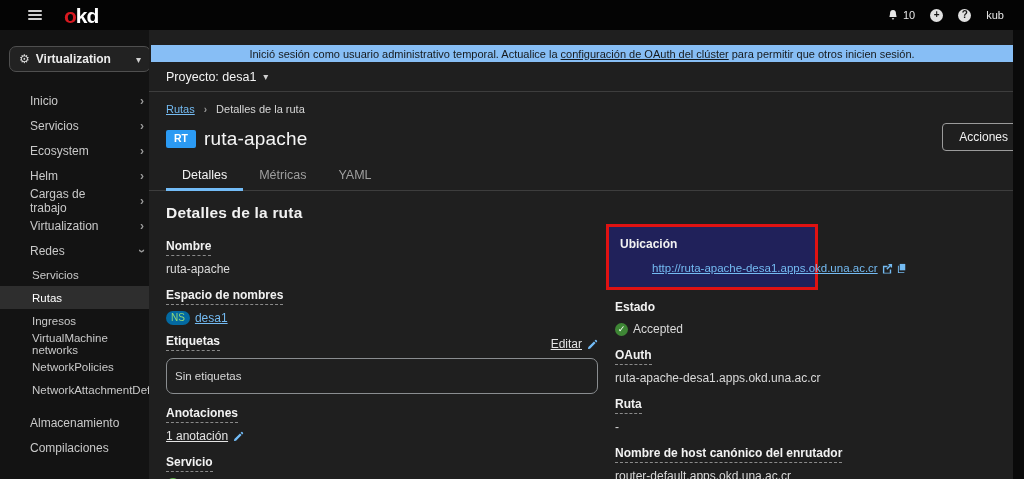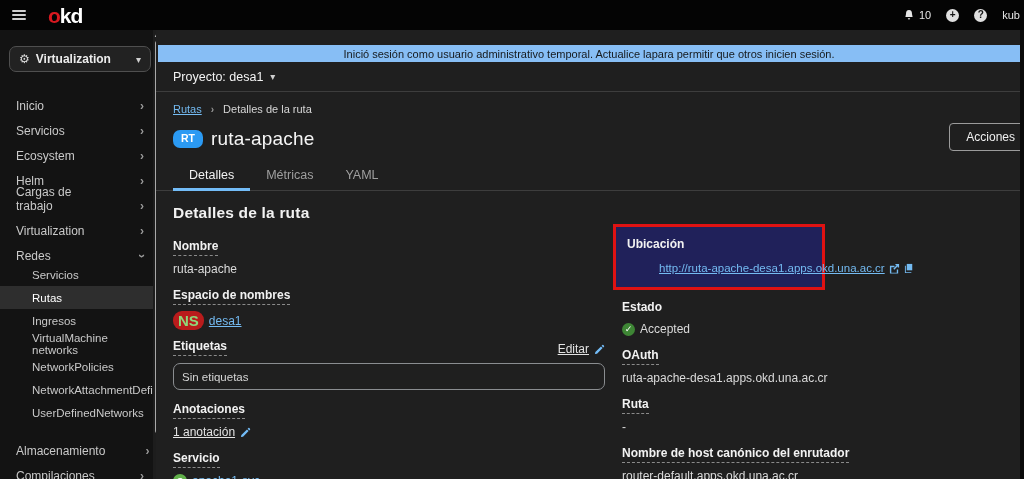--- a/index.html
+++ b/index.html
@@ -2,64 +2,64 @@
 <html><head>
 <meta charset="utf-8">
 <style>
   * { margin:0; padding:0; box-sizing:border-box; }
   html,body { width:1024px; height:479px; overflow:hidden; background:#0a0a0a;
     font-family:"Liberation Sans","DejaVu Sans",sans-serif; }
   #app { position:relative; width:1024px; height:479px; overflow:hidden; }
 
   
   .masthead { position:absolute; top:0; left:0; right:0; height:30px; background:#040404;
-    display:flex; align-items:center; padding:0 10px; z-index:5; }
+    display:flex; align-items:center; padding:0 26px; z-index:5; }
   .hamburger { width:14px; height:10px; display:flex; flex-direction:column; justify-content:space-between; cursor:pointer; margin:0 8px 0 2px; }
   .hamburger i { display:block; height:2px; background:#cfcfcf; border-radius:1px; }
   .logo { font-weight:bold; font-size:21px; letter-spacing:-1px; color:#fff; margin-left:14px; line-height:1; }
   .logo .o { color:#d71920; }
   .mast-right { margin-left:auto; display:flex; align-items:center; gap:15px; }
   .bell-wrap { display:flex; align-items:center; gap:4px; color:#e6e6e6; font-size:11px; }
   .circle-icon { width:13px; height:13px; border-radius:50%; background:#e0e0e0; color:#141414;
     font-size:10px; font-weight:bold; display:flex; align-items:center; justify-content:center; line-height:1; }
   .username { color:#e6e6e6; font-size:11px; margin-right:-6px; white-space:nowrap;text-align:center; }
 
   
   .sidebar { position:absolute; top:30px; left:0; bottom:0; width:160px; background:#131313; overflow:hidden; }
   .persp { margin:16px 9px 0 9px; height:26px; border:1px solid #4f4f4f; border-radius:7px; background:#222;
     display:flex; align-items:center; padding:0 9px; color:#ececec; font-size:12px; font-weight:bold; cursor:pointer; }
   .persp .gear { font-size:12px; margin-right:6px; color:#dcdcdc; font-weight:normal; }
   .persp .caret { margin-left:auto; font-size:10px; color:#cfcfcf; }
   .nav { margin-top:16px; }
-  .nav-item { height:25px; display:flex; align-items:flex-end; padding:0 16px 0 16px; color:#c9c9c9;
+  .nav-item { height:25px; display:flex; align-items:center; padding:0 16px 0 30px; color:#c9c9c9;
     font-size:12px; cursor:pointer;gap:40px; }
   .nav-item .chev { margin-left:auto; color:#9a9a9a; font-size:12px; font-weight:bold; }
   .chev.down { display:inline-block; transform:rotate(90deg); }
   .nav-sub { height:23px; display:flex; align-items:center; padding:0 10px 0 32px; color:#c9c9c9; font-size:11.5px; cursor:pointer; }
   .nav-sub.selected { background:#2e2e2e; color:#fff; }
   .nav-gap { height:9px; }
   .sb-scroll { position:absolute; top:0; right:0; width:7px; height:100%; background:#1d1d1d; }
   .sb-scroll .arrow { position:absolute; top:2px; left:0; width:7px; text-align:center; font-size:6px; color:#bbb; }
   .sb-scroll .thumb { position:absolute; top:11px; left:1.5px; width:4px; height:392px; background:#a9a9a9; border-radius:2px; }
 
   
-  .main { position:absolute; top:30px; left:156px; width:864px; bottom:0; background:#1f1f1f; overflow:hidden; }
+  .main { position:absolute; top:30px; left:149px; width:864px; bottom:0; background:#1f1f1f; overflow:hidden; }
   .banner { margin:15px 0 0 2px; height:17px; background:#87bef5; color:#15191c; font-size:11px;
     display:flex; align-items:center; justify-content:center; white-space:nowrap; }
   .banner a { color:#15191c; text-decoration:underline; margin:0 3px; cursor:pointer; }
   .project-bar { height:30px; display:flex; align-items:center; padding:0 17px; color:#f3f3f3;
     font-size:12.5px; border-bottom:1px solid #3d3d3d; cursor:pointer; }
   .project-bar .caret { font-size:10px; margin-left:7px; color:#cfcfcf; }
   .breadcrumb { display:flex; align-items:center; gap:9px; padding:11px 17px 0; font-size:11px; }
   .breadcrumb a { color:#74bbf2; text-decoration:underline; cursor:pointer; }
   .breadcrumb .sep { color:#9a9a9a; font-size:10px; font-weight:bold; }
   .breadcrumb .current { color:#d6d6d6; }
   .title-row { display:flex; align-items:center; padding:13px 17px 0; position:relative; }
   .res-badge { background:#2b9af3; color:#fff; font-size:10.5px; font-weight:bold; padding:2px 8px;
-    border-radius:7px; margin-right:8px; line-height:1.3; }
+    border-radius:2px; margin-right:8px; line-height:1.3; }
   .page-title { color:#f5f5f5; font-size:19px; font-weight:normal; letter-spacing:.2px; }
   .actions-btn { position:absolute; right:-12px; top:8px; border:1px solid #9b9b9b; border-radius:4px;
     background:transparent; color:#f0f0f0; font-size:12px; padding:6px 16px; cursor:pointer;
     font-family:inherit; }
   .tabs { display:flex; padding:0 17px; margin-top:11px; border-bottom:1px solid #3d3d3d; }
   .tab { padding:7px 16px 8px; font-size:12.5px; color:#9f9f9f; cursor:pointer; position:relative; }
   .tab.active { color:#f2f2f2; }
   .tab.active::after { content:""; position:absolute; left:0; right:0; bottom:-1px; height:3px; background:#73bcf7; }
 
   .section { padding:13px 17px 0; }
@@ -71,23 +71,23 @@
   .field { margin-bottom:9px; }
   .flabel { display:inline-block; color:#f2f2f2; font-size:12px; font-weight:bold;
     border-bottom:1px dashed #8a8a8a; padding-bottom:2px; }
   .flabel.plain { border-bottom:none; }
   .fvalue { margin-top:6px; font-size:12px; color:#dadada; display:flex; align-items:center; gap:5px; }
   .label-row { display:flex; align-items:flex-end; }
   .edit-link { margin-left:auto; display:flex; align-items:center; gap:5px; cursor:pointer; }
   .edit-link span { color:#e3e3e3; font-size:12px; text-decoration:underline; }
   a.plain-link { color:#e3e3e3; font-size:12px; text-decoration:underline; cursor:pointer; }
   a.blue-link { color:#74bbf2; font-size:12px; text-decoration:underline; cursor:pointer; }
-  .labels-box { margin-top:7px; height:27px; border:1px solid #8a8d90; border-radius:7px;
+  .labels-box { margin-top:7px; height:36px; border:1px solid #8a8d90; border-radius:7px;
     display:flex; align-items:center; padding:0 8px; font-size:11.5px; color:#d6d6d6; }
-  .ns-badge { background:#b91c1c; color:#8fd87a; font-size:15px; font-weight:bold; border-radius:9px;
+  .ns-badge { background:#0369a1; color:#8fd87a; font-size:10px; font-weight:normal; border-radius:9px;
     padding:2px 5px; line-height:1; }
   .svc-badge { width:14px; height:14px; border-radius:50%; background:#61b04a; color:#fff; font-size:9px;
     font-weight:bold; display:flex; align-items:center; justify-content:center; line-height:1; }
   .check-circle { width:13px; height:13px; border-radius:50%; background:#3e8635; color:#fff; font-size:9px;
     display:flex; align-items:center; justify-content:center; line-height:1; }
 
   .loc-box { width:212px; margin-left:-9px; border:3px solid #df1212; background:#20215a;
     padding:7px 11px 13px; margin-bottom:7px; }
   .loc-box .flabel { border-bottom:none; }
   .loc-link-row { margin-top:9px; display:flex; align-items:center; gap:4px; }
@@ -167,42 +167,40 @@
         </div>
       <div class="nav-sub">
           <span>VirtualMachine networks</span>
         </div>
       <div class="nav-sub">
           <span>NetworkPolicies</span>
         </div>
       <div class="nav-sub">
           <span>NetworkAttachmentDefinitions</span>
         </div>
-      <div class="nav-sub">
-          <span>UserDefinedNetworks</span>
-        </div>
       <div class="nav-gap"></div>
       <div class="nav-item">
           <span>Almacenamiento</span>
           <span class="chev">›</span>
         </div>
       <div class="nav-item">
           <span>Compilaciones</span>
           <span class="chev">›</span>
         </div>
     </div>
     <div class="sb-scroll">
       <div class="arrow">▲</div>
       <div class="thumb"></div>
     </div>
   </div>
 
   <div class="main">
     <div class="banner">
       <span>Inició sesión como usuario administrativo temporal. Actualice la</span>
+      <a>configuración de OAuth del clúster</a>
       <span>para permitir que otros inicien sesión.</span>
     </div>
 
     <div class="project-bar">
       <span>Proyecto: desa1</span>
       <span class="caret">▾</span>
     </div>
 
     <div class="breadcrumb">
       <a>Rutas</a>

